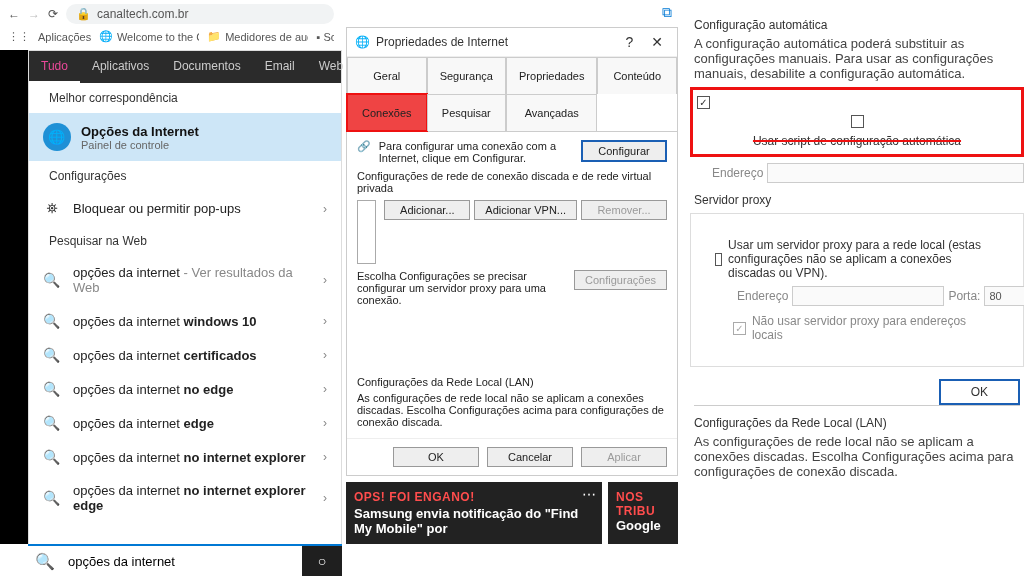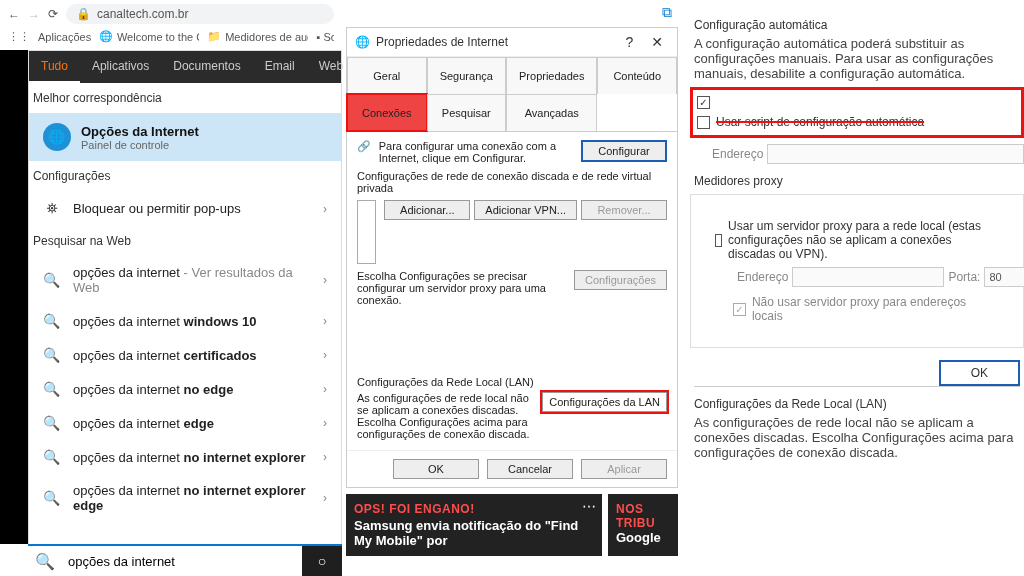--- a/index.html
+++ b/index.html
@@ -8,22 +8,22 @@
   
   .left { left: 0; width: 342px; background: #fff; }
   .browser-bar { display: flex; align-items: center; gap: 8px; padding: 4px 8px; font-size: 12px; color: #555; }
   .browser-bar .addr { flex: 1; background: #f1f3f4; border-radius: 12px; padding: 3px 10px; display: flex; gap: 6px; align-items: center; }
   .bookmarks { display: flex; gap: 8px; padding: 2px 8px; font-size: 11px; color: #555; align-items: center; }
   .bookmarks .bm { display: flex; gap: 4px; align-items: center; white-space: nowrap; overflow: hidden; }
   .dark-stripe { position: absolute; left: 0; top: 50px; width: 28px; bottom: 32px; background: #000; }
   .search-pop { position: absolute; left: 28px; top: 50px; right: 0; bottom: 0; background: #fff; border: 1px solid #ddd; display: flex; flex-direction: column; }
   .tabs-row { display: flex; background: #2b2b2b; color: #ccc; font-size: 12px; }
   .tabs-row .tab { padding: 8px 12px; cursor: pointer; }
-  .tabs-row .tab.active { color: #f97316; border-bottom: 2px solid #fff; }
-  .sec-title { padding: 8px 4px; font-size: 12px; color: #333; }
+  .tabs-row .tab.active { color: #ec4899; border-bottom: 2px solid #fff; }
+  .sec-title { padding: 8px 20px; font-size: 12px; color: #333; }
   .best-match { display: flex; align-items: center; gap: 10px; padding: 10px 14px; background: #cde6f7; }
   .bm-icon { width: 28px; height: 28px; border-radius: 50%; background: #1e90d6; display: flex; align-items: center; justify-content: center; color: #fff; font-size: 14px; }
   .bm-texts .t1 { font-size: 13px; font-weight: 600; color: #111; }
   .bm-texts .t2 { font-size: 11px; color: #666; }
   .item-row { display: flex; align-items: center; gap: 12px; padding: 9px 14px; cursor: pointer; border-bottom: 0; }
   .item-row .ic { width: 18px; text-align: center; color: #333; font-size: 14px; }
   .item-row .txt { flex: 1; font-size: 13px; color: #222; }
   .item-row .chev { color: #888; font-size: 12px; }
   .search-input { position: absolute; left: 28px; bottom: 0; right: 0; display: flex; height: 32px; background: #fff; border-top: 2px solid #0078d4; }
   .search-input .glass { width: 34px; display: flex; align-items: center; justify-content: center; color: #333; }
@@ -59,21 +59,21 @@
   .promo .dots { position: absolute; right: 6px; top: 4px; font-size: 14px; }
   
   .right { left: 682px; width: 342px; background: #fff; font-size: 12px; color: #333; padding: 8px 0 0 8px; }
   .grp-title { margin: 10px 0 4px 4px; }
   .grp-desc { margin: 0 0 6px 4px; font-size: 13px; color: #444; }
   .red-block { border: 3px solid #e11; padding: 6px 4px; margin-bottom: 4px; }
   .cb-row { display: flex; align-items: center; gap: 6px; font-size: 12px; }
   .cb-row .cb { width: 13px; height: 13px; border: 1px solid #555; display: inline-flex; align-items: center; justify-content: center; font-size: 10px; }
   .cb-row .cb.checked::after { content: "✓"; }
   .cb-row .cb.grey { border-color: #aaa; color: #aaa; }
-  .strike { text-decoration: line-through; text-decoration-color: #e11; text-decoration-thickness: 2px; }
+  .strike { text-decoration: line-through; text-decoration-color: #e11; text-decoration-thickness: 2px; flex-direction: column; }
   .inset { margin-left: 22px; display: flex; align-items: center; gap: 4px; font-size: 12px; color: #888; margin-top: 6px; }
   .txtin { border: 1px solid #ccc; background: #fafafa; height: 20px; flex: 1; padding: 0 4px; font-size: 11px; }
   .txtin.sm { width: 46px; flex: none; }
   .proxy-box { border: 1px solid #ddd; padding: 24px; margin-top: 6px; }
   .ok-btn { border: 2px solid #1a5fb4; background: #fff; padding: 4px 30px; font-size: 12px; float: right; margin: 12px 4px 0 0; cursor: pointer; }
   .divider { height: 1px; background: #ccc; margin: 38px 4px 8px 4px; clear: both; }
   .small-muted { color: #888; }
 </style>
 </head>
 <body>
@@ -206,21 +206,20 @@
         </div>
       </div>
       <div class="row">
         <span style="flex:1">Escolha Configurações se precisar configurar um servidor proxy para uma conexão.</span>
         <span class="btn disabled">Configurações</span>
       </div>
       <div class="lan-box">
         <div style="margin-bottom:4px">Configurações da Rede Local (LAN)</div>
         <div class="row">
           <span style="flex:1">As configurações de rede local não se aplicam a conexões discadas. Escolha Configurações acima para configurações de conexão discada.</span>
-          <span class="lan-btn red">Configurações da LAN</span>
         </div>
       </div>
     </div>
     <div class="dlg-foot">
       <span class="btn">OK</span>
       <span class="btn">Cancelar</span>
       <span class="btn disabled">Aplicar</span>
     </div>
   </div>
   <div class="promo">
@@ -246,21 +245,21 @@
     <div class="cb-row strike" style="margin-top:6px">
       <span class="cb"></span>
       <span>Usar script de configuração automática</span>
     </div>
   </div>
   <div class="inset">
     <span class="small-muted">Endereço</span>
     <input class="txtin" disabled="" style="">
   </div>
 
-  <div class="grp-title">Medidores proxy</div>
+  <div class="grp-title">Servidor proxy</div>
   <div class="proxy-box">
     <div class="cb-row">
       <span class="cb"></span>
       <span>Usar um servidor proxy para a rede local (estas configurações não se aplicam a conexões discadas ou VPN).</span>
     </div>
     <div class="inset">
       <span class="small-muted">Endereço</span>
       <input class="txtin" disabled="" style="">
       <span class="small-muted">Porta:</span>
       <input class="txtin sm" disabled="" value="80" style="">

